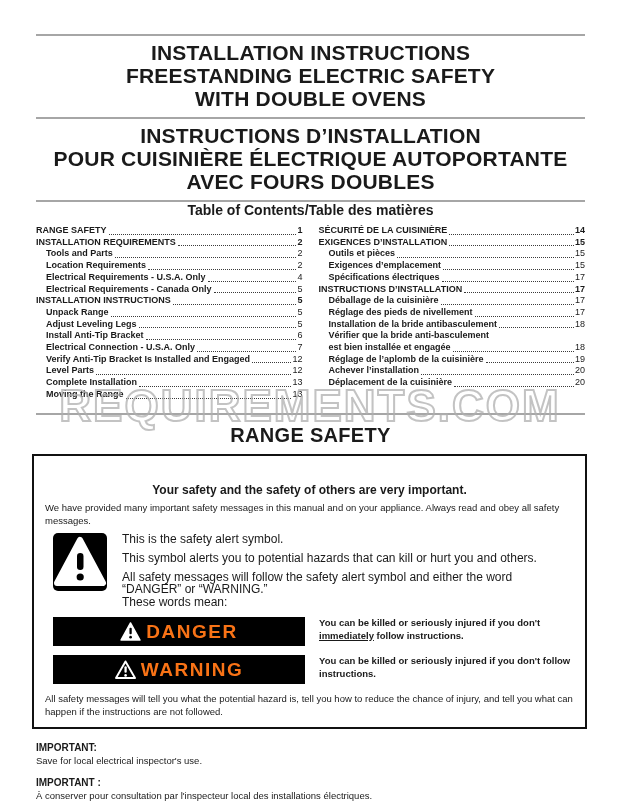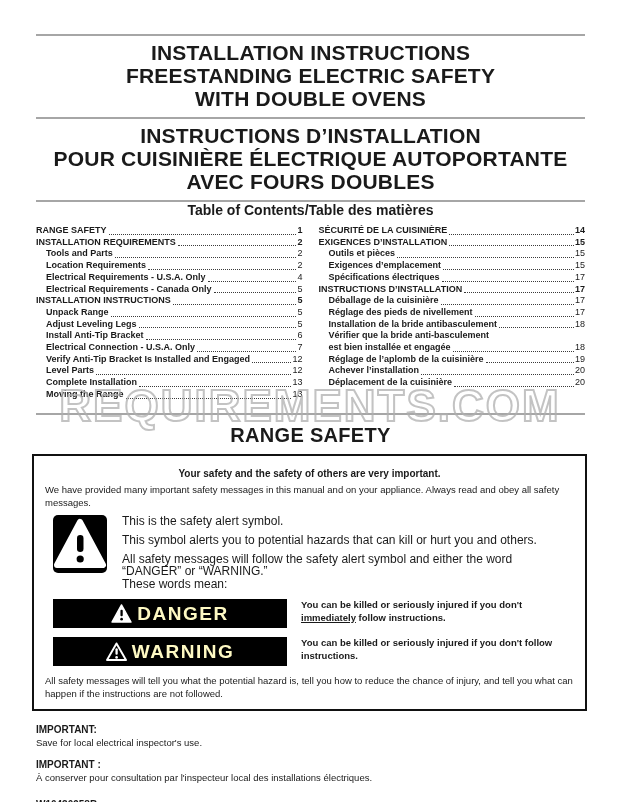--- a/index.html
+++ b/index.html
@@ -71,42 +71,42 @@
 
   .safety-box{
     margin-left:-4px;
     width:555px;
     border:2px solid #111;
     padding:7px 11px 9px 11px;
     box-sizing:border-box;
   }
   .safety-title{
     text-align:center;
-    font-size:10px;font-weight:bold;
-    margin-top:5px;
+    font-size:12px;font-weight:bold;
+    margin-top:20px;
   }
   .safety-intro{
     font-size:9.5px;line-height:12.5px;
     margin-top:5px;
   }
   .alert-symbol-row{display:flex;margin-top:6px;}
   .alert-symbol{flex:0 0 auto;width:54px;height:58px;margin-left:8px;}
   .alert-symbol svg{display:block;width:54px;height:58px;}
   .alert-lines{margin-left:15px;flex:1 1 auto;}
   .alert-lines p{margin:0;font-size:12px;line-height:12px;}
   .alert-lines p.gap{margin-top:7px;}
   .alert-lines p.tight{margin-top:1px;}
 
   .signal-row{display:flex;align-items:flex-start;margin-top:9px;}
   .signal-bar{
     flex:0 0 auto;
-    width:234px;height:29px;
+    width:252px;height:29px;
     margin-left:8px;
     background:#000;
-    color:#fef9c3;
+    color:#f97316;
     display:flex;align-items:center;justify-content:center;
     gap:5px;
   }
   .signal-bar .tri{display:block;width:21px;height:19px;}
   .signal-label{
     font-size:19px;font-weight:bold;
     letter-spacing:1.5px;
     line-height:19px;
   }
   .signal-text{

